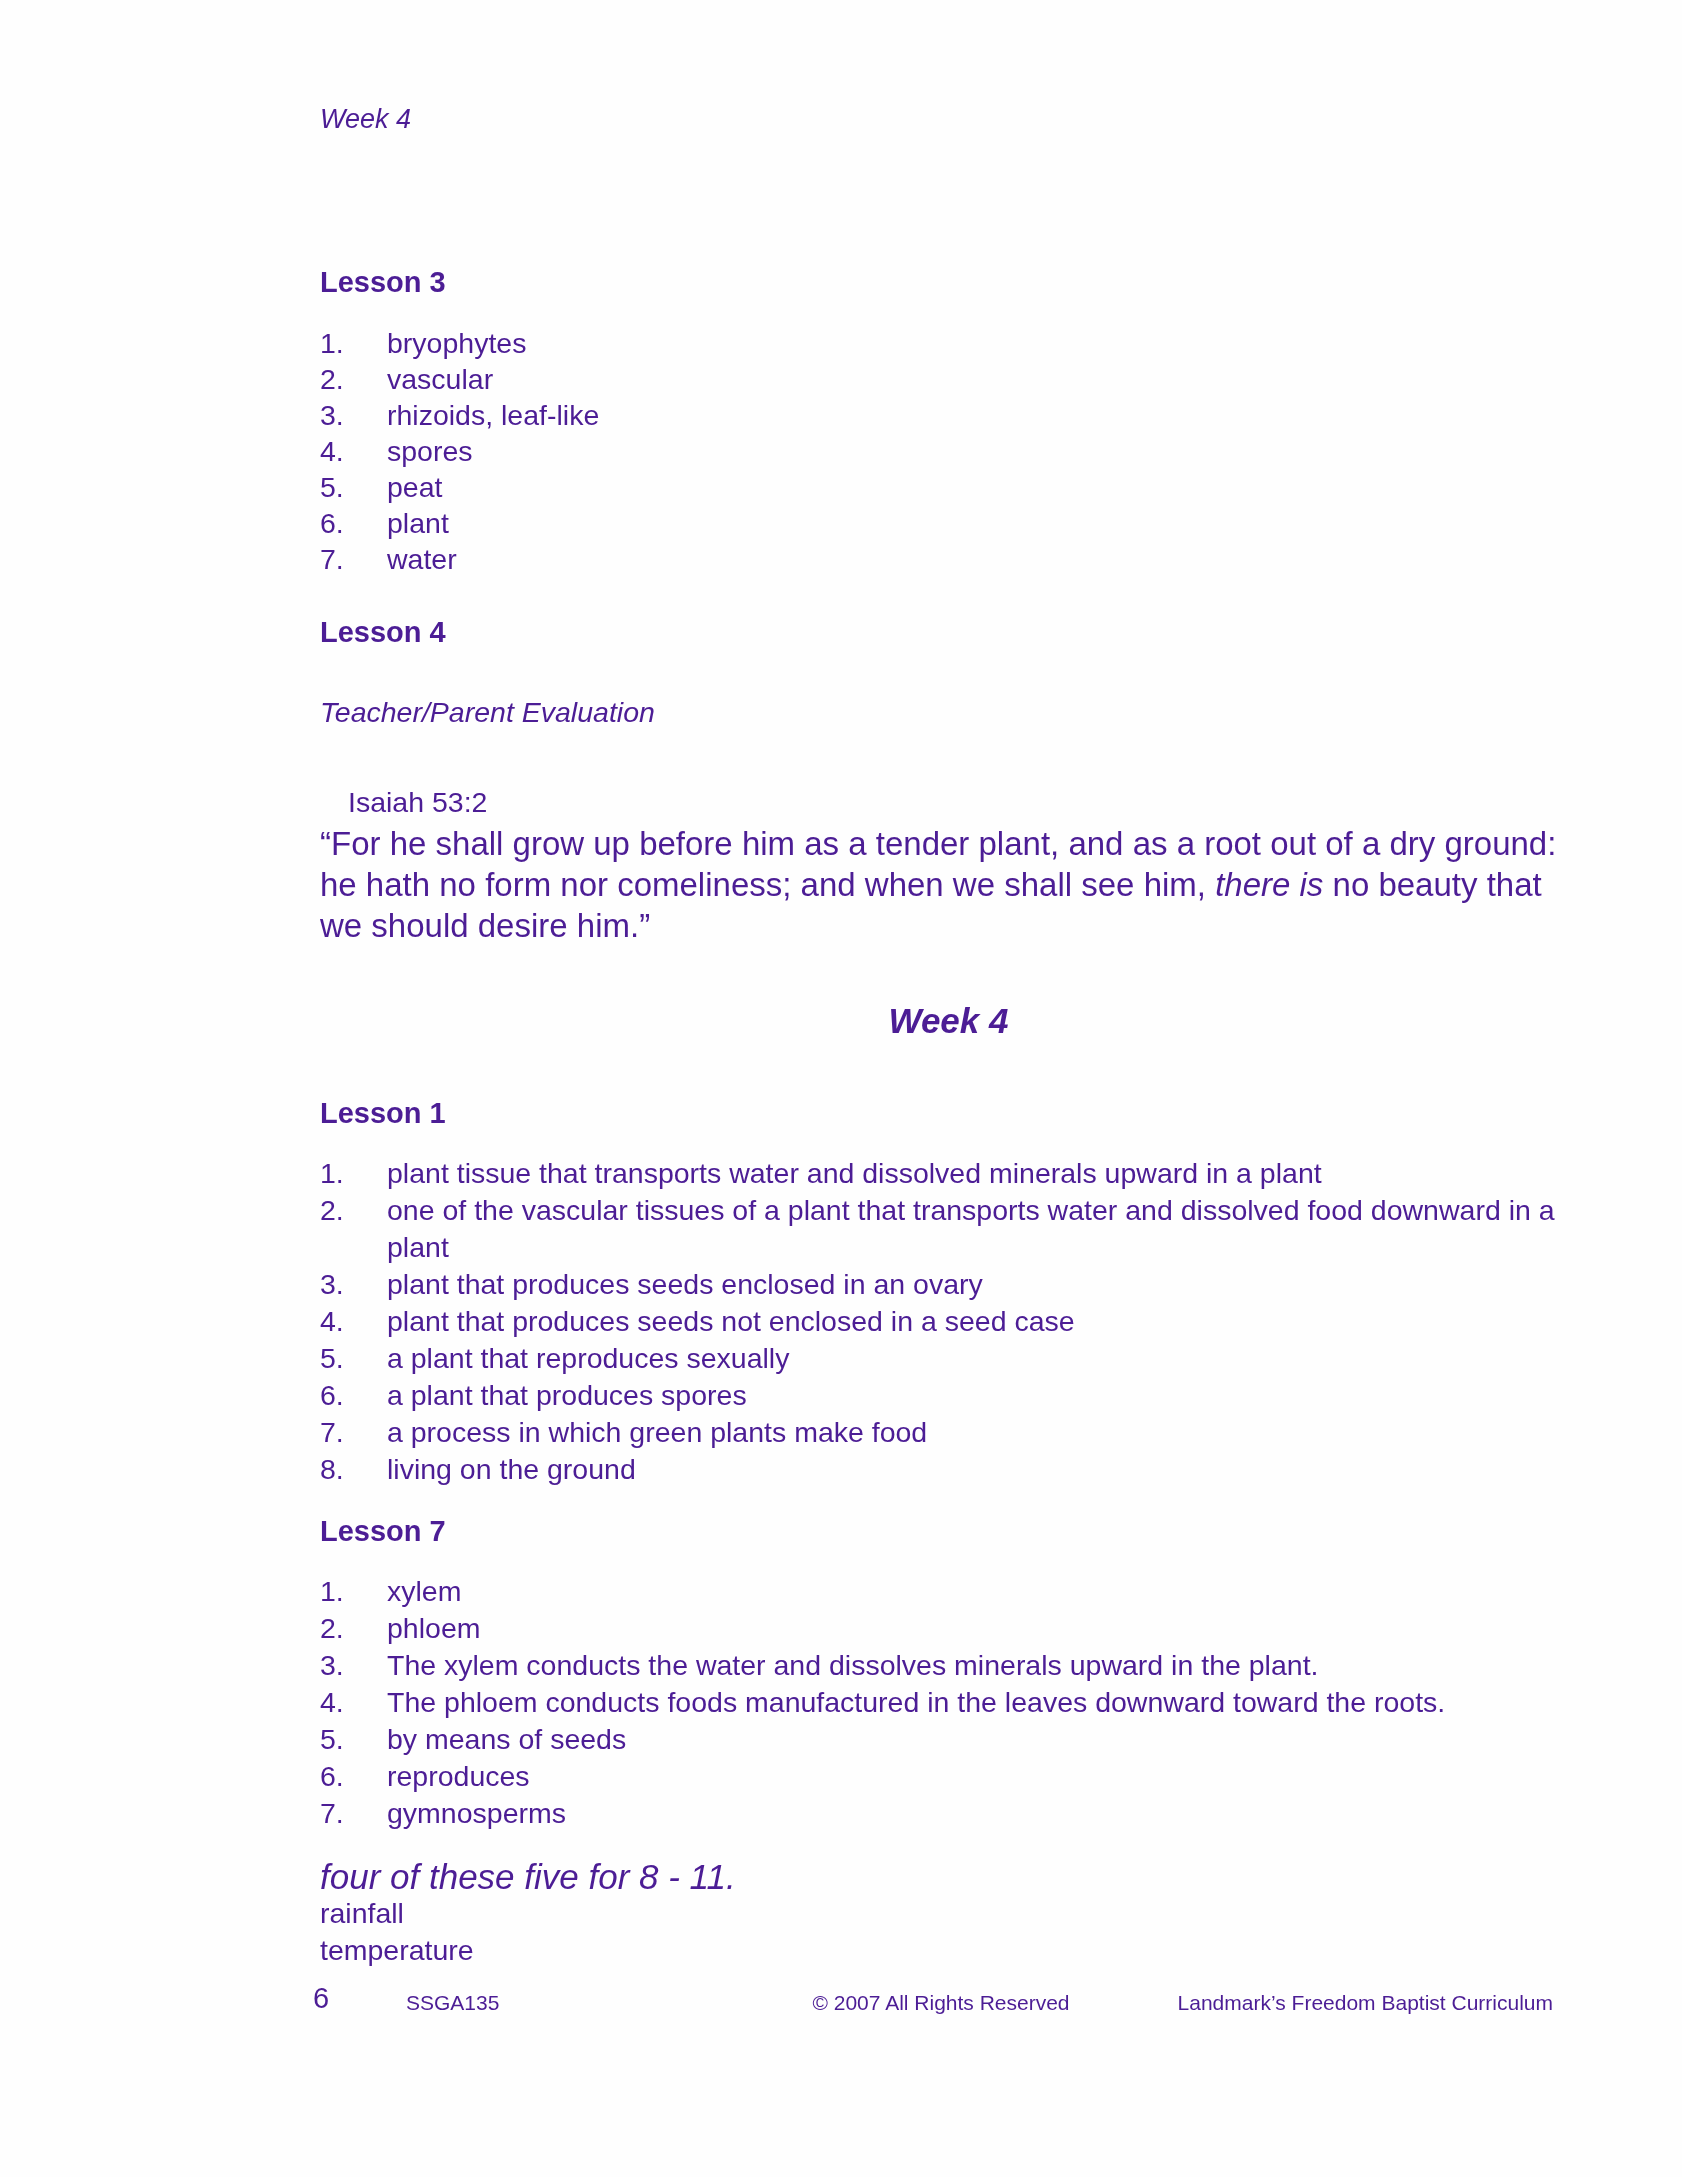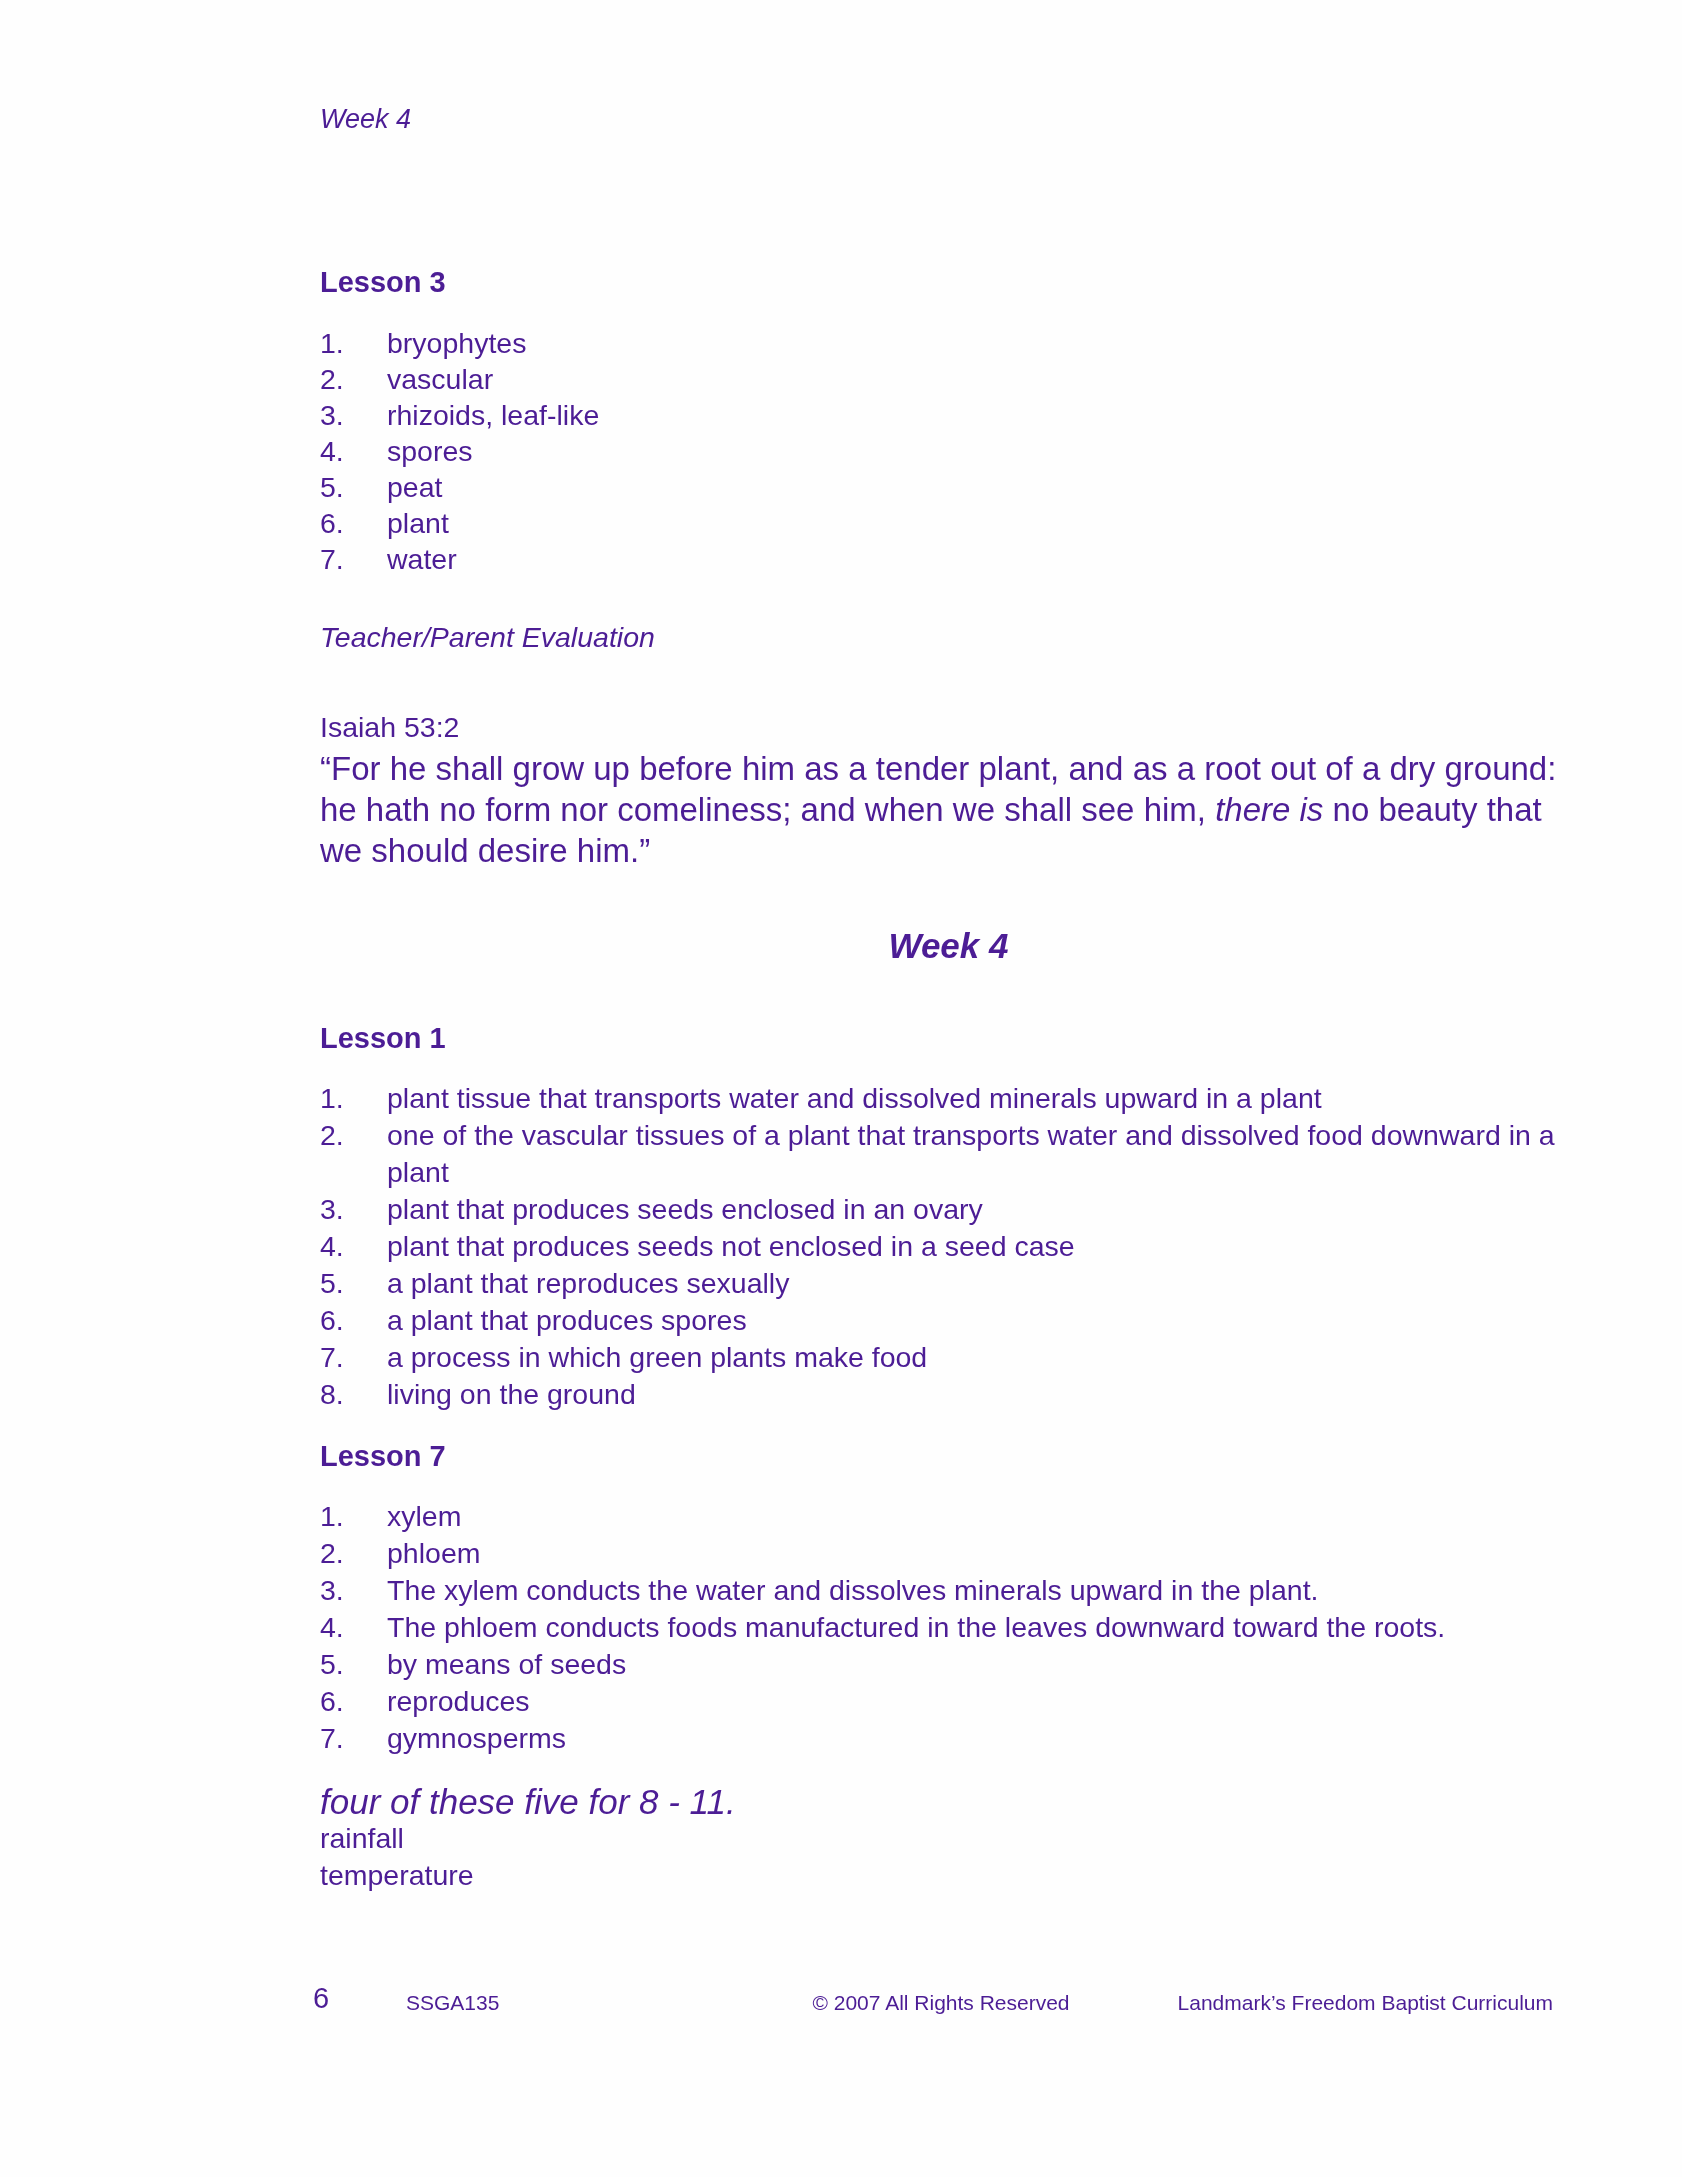--- a/index.html
+++ b/index.html
@@ -47,20 +47,21 @@
   .evaluation-line {
     font-style: italic;
     font-size: 28.5px;
     line-height: 36px;
     margin-top: 42px;
   }
   .scripture-ref {
     font-size: 28.5px;
     line-height: 41px;
     margin-top: 52px;
+    margin-left: 28px;
   }
   .scripture-quote {
     font-size: 33px;
     line-height: 41px;
     margin: 0;
     max-width: 1254px;
   }
   .scripture-quote .ital { font-style: italic; }
 
   .week-heading-center {
@@ -146,20 +147,21 @@
     <div class="item">
       <span class="num">6.</span>
       <span class="txt">plant</span>
     </div>
     <div class="item">
       <span class="num">7.</span>
       <span class="txt">water</span>
     </div>
   </div>
 
+  <h2 class="lesson-heading heading-l4">Lesson 4</h2>
   <div class="evaluation-line">Teacher/Parent Evaluation</div>
 
   <div class="scripture-ref">Isaiah 53:2</div>
   <p class="scripture-quote"><span>“For he shall grow up before him as a tender plant, and as a root out of a dry ground: he hath no form nor comeliness; and when we shall see him, </span><span class="ital">there is</span><span> no beauty that we should desire him.”</span></p>
 
   <div class="week-heading-center">Week 4</div>
 
   <h2 class="lesson-heading heading-l1">Lesson 1</h2>
   <div class="answer-list wide">
     <div class="item">

